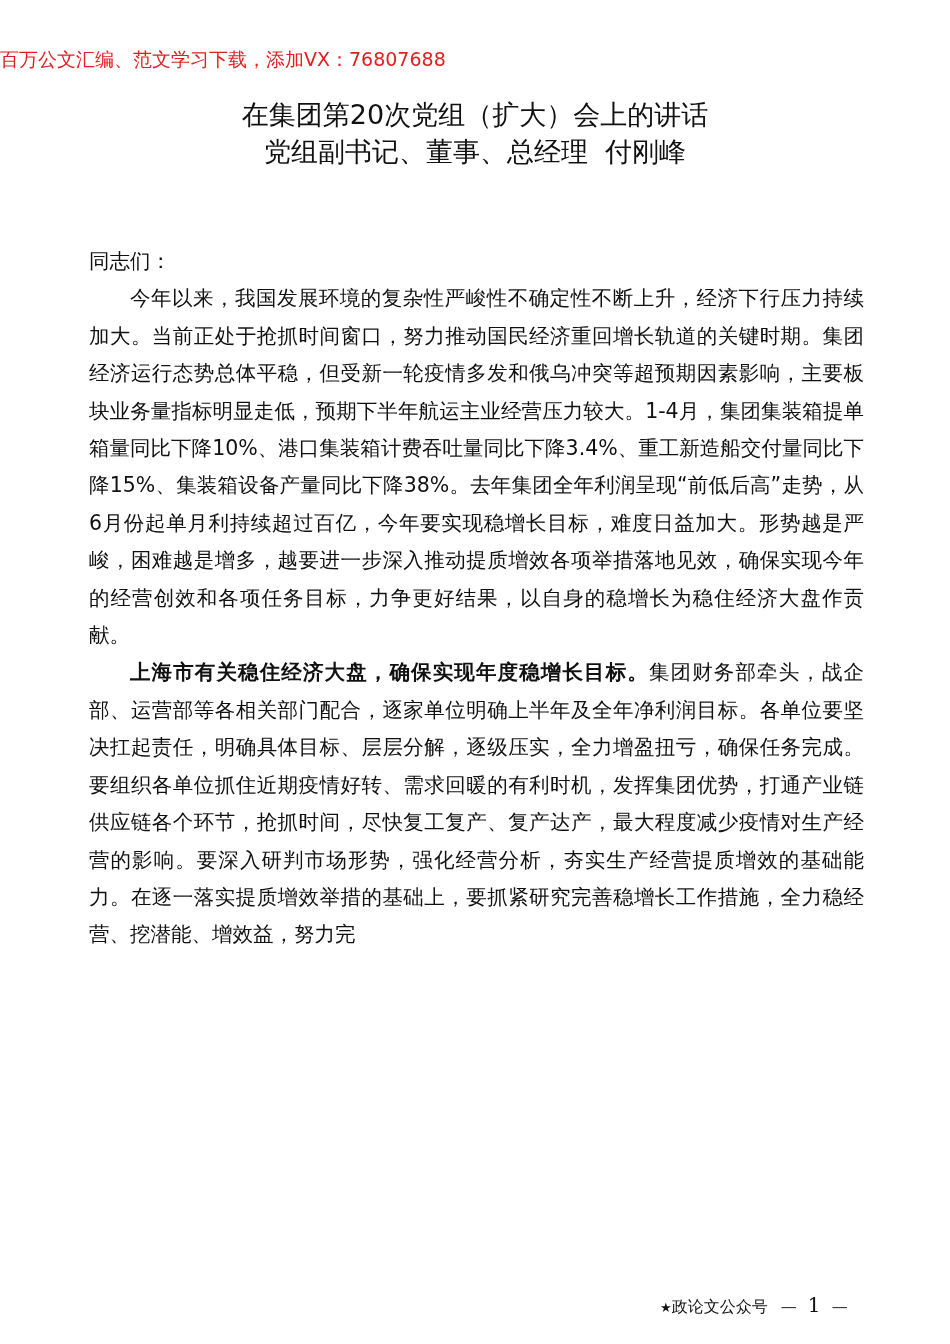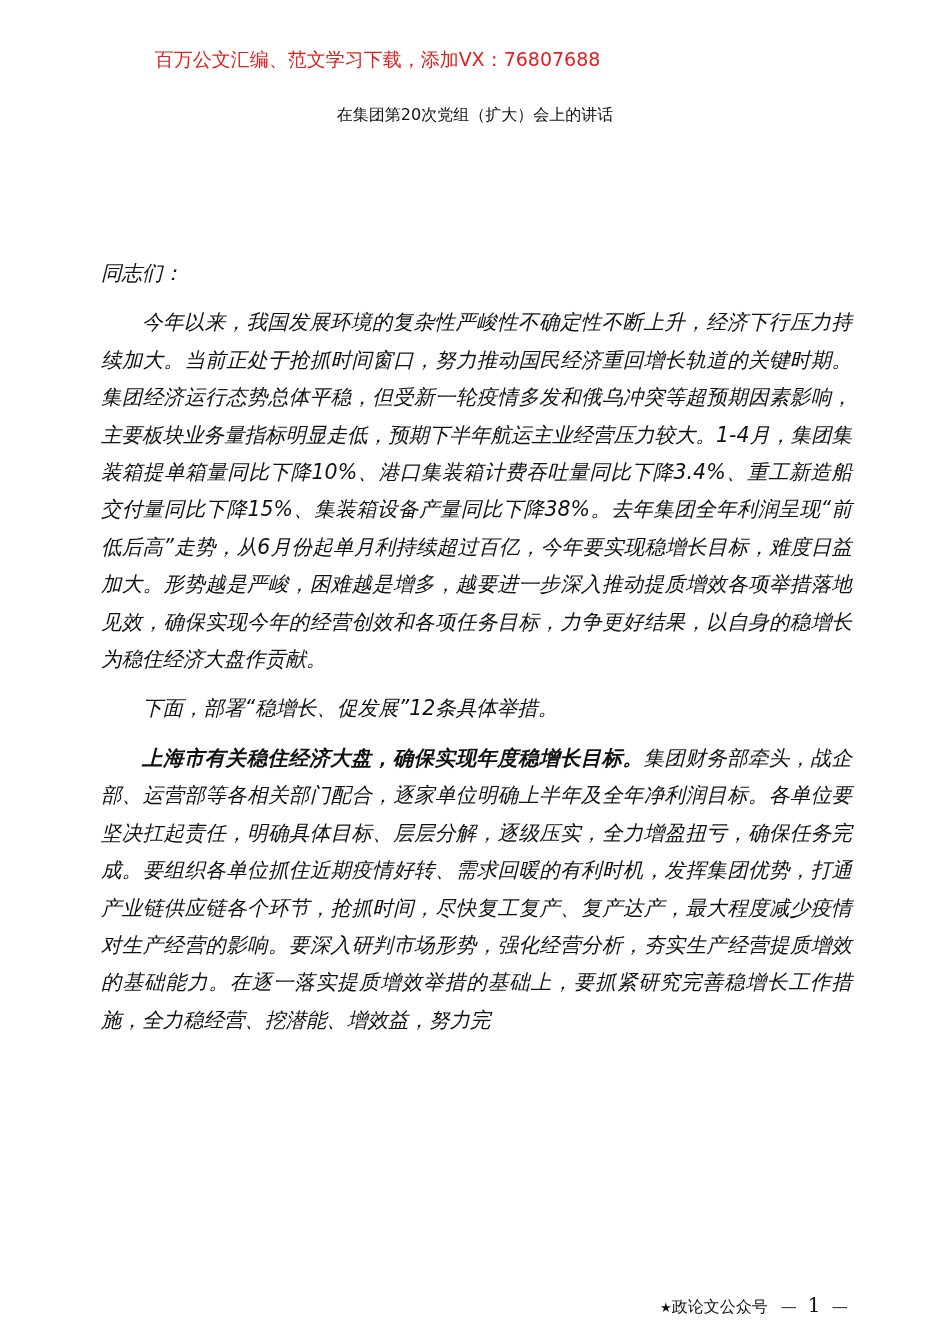--- a/index.html
+++ b/index.html
@@ -13,51 +13,50 @@
       position: relative;
       overflow: hidden;
       font-family: "DejaVu Sans", "Liberation Sans", sans-serif;
       color: #111111;
     }
     .banner {
       position: absolute;
       top: 44px;
       left: 0;
       width: 755px;
-      text-align: center;
+      text-align: left;
       font-size: 19px;
       color: #e02020;
       line-height: 30px;
     }
     .title-block {
       position: absolute;
       top: 96px;
       left: 0;
       width: 950px;
       text-align: center;
-      font-size: 16px;
+      font-size: 27px;
       line-height: 37px;
       color: #111;
     }
     .title-block div { height: 37px; }
     .body-text {
       position: absolute;
       top: 243px;
       left: 89px;
       width: 775px;
       font-size: 20.5px;
       line-height: 37.4px;
       text-align: justify;
       text-justify: inter-character;
       color: #111;
     }
     .body-text p {
-      margin: 12px;
+      margin: 0;
       text-indent: 2em;
-      font-style: italic;
     }
     .body-text p.salutation {
       text-indent: 0;
     }
     .bold { font-weight: bold; }
     .footer {
       position: absolute;
       top: 1293px;
       left: 660px;
       font-size: 16px;
@@ -77,26 +76,26 @@
       color: #333;
     }
   </style>
 </head>
 <body>
 
 <div class="banner">百万公文汇编、范文学习下载，添加VX：76807688</div>
 
 <div class="title-block">
   <div>在集团第20次党组（扩大）会上的讲话</div>
+  <div style="white-space:pre;">党组副书记、董事、总经理  付刚峰</div>
 </div>
 
 <div class="body-text">
   <p class="salutation">同志们：</p>
   <p>今年以来，我国发展环境的复杂性严峻性不确定性不断上升，经济下行压力持续加大。当前正处于抢抓时间窗口，努力推动国民经济重回增长轨道的关键时期。集团经济运行态势总体平稳，但受新一轮疫情多发和俄乌冲突等超预期因素影响，主要板块业务量指标明显走低，预期下半年航运主业经营压力较大。1-4月，集团集装箱提单箱量同比下降10%、港口集装箱计费吞吐量同比下降3.4%、重工新造船交付量同比下降15%、集装箱设备产量同比下降38%。去年集团全年利润呈现“前低后高”走势，从6月份起单月利持续超过百亿，今年要实现稳增长目标，难度日益加大。形势越是严峻，困难越是增多，越要进一步深入推动提质增效各项举措落地见效，确保实现今年的经营创效和各项任务目标，力争更好结果，以自身的稳增长为稳住经济大盘作贡献。</p>
-  <p>下面，部署“稳增长、促发展”12条具体举措。</p>
   <p><span class="bold">上海市有关稳住经济大盘，确保实现年度稳增长目标。</span><span>集团财务部牵头，战企部、运营部等各相关部门配合，逐家单位明确上半年及全年净利润目标。各单位要坚决扛起责任，明确具体目标、层层分解，逐级压实，全力增盈扭亏，确保任务完成。要组织各单位抓住近期疫情好转、需求回暖的有利时机，发挥集团优势，打通产业链供应链各个环节，抢抓时间，尽快复工复产、复产达产，最大程度减少疫情对生产经营的影响。要深入研判市场形势，强化经营分析，夯实生产经营提质增效的基础能力。在逐一落实提质增效举措的基础上，要抓紧研究完善稳增长工作措施，全力稳经营、挖潜能、增效益，努力完</span></p>
 </div>
 
 <div class="footer">
   <span class="star">★</span><span>政论文公众号</span>
   <span class="dash" style="margin-left:8px;">—</span>
   <span class="page-num">1</span>
   <span class="dash">—</span>
 </div>
 

